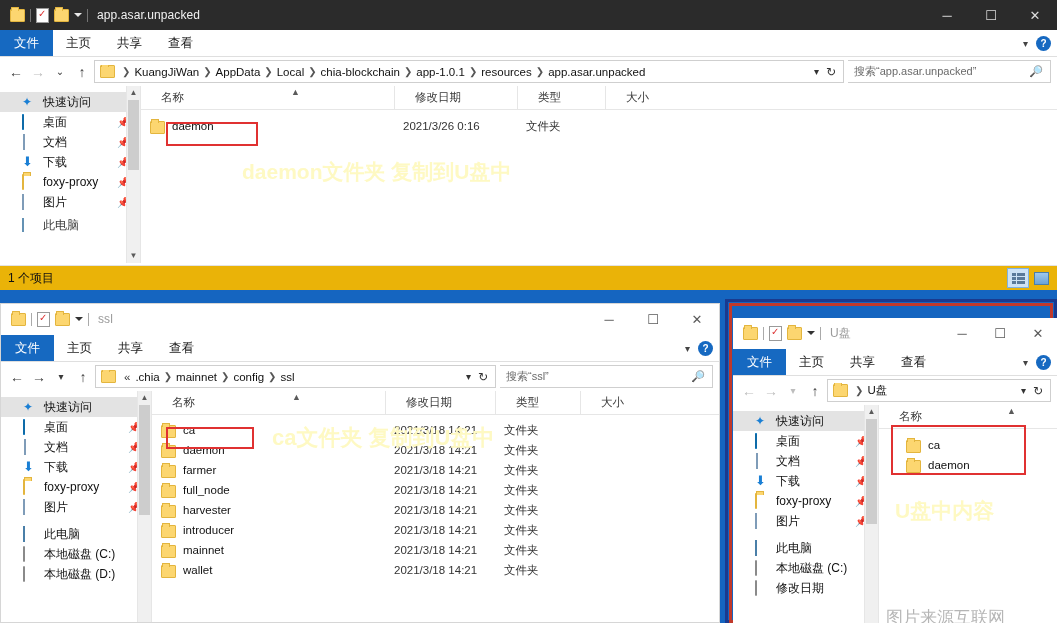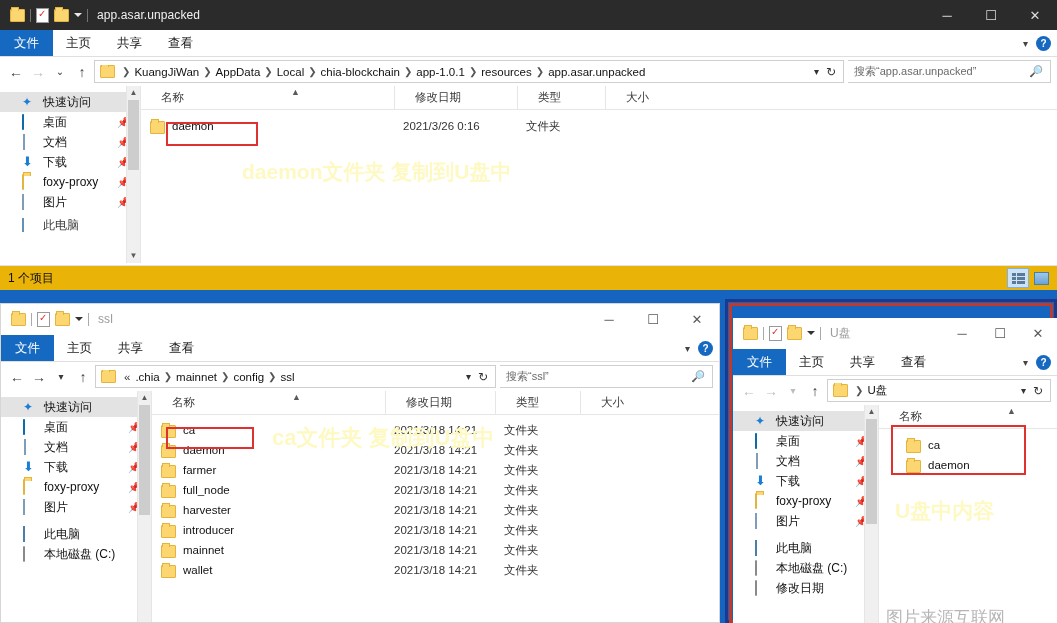--- a/index.html
+++ b/index.html
@@ -357,20 +357,24 @@
         <span class="pin">📌</span>
       </div>
       <div class="npitem" style="margin-top:7px;">
         <span class="npicon"><span class="ic-pc"></span></span>
         <span>此电脑</span>
       </div>
       <div class="npitem">
         <span class="npicon"><span class="ic-disk"></span></span>
         <span>本地磁盘 (C:)</span>
       </div>
+      <div class="npitem">
+        <span class="npicon"><span class="ic-disk"></span></span>
+        <span>本地磁盘 (D:)</span>
+      </div>
       <div class="np-scroll">
         <div class="arw" style="top:0;">▲</div>
         <div class="thumb" style="top:14px;height:110px;"></div>
       </div>
     </div>
 
     <div class="listpane">
       <div class="colhdr">
         <div class="c" style="width:233px;position:relative;">
           <span>名称</span>

